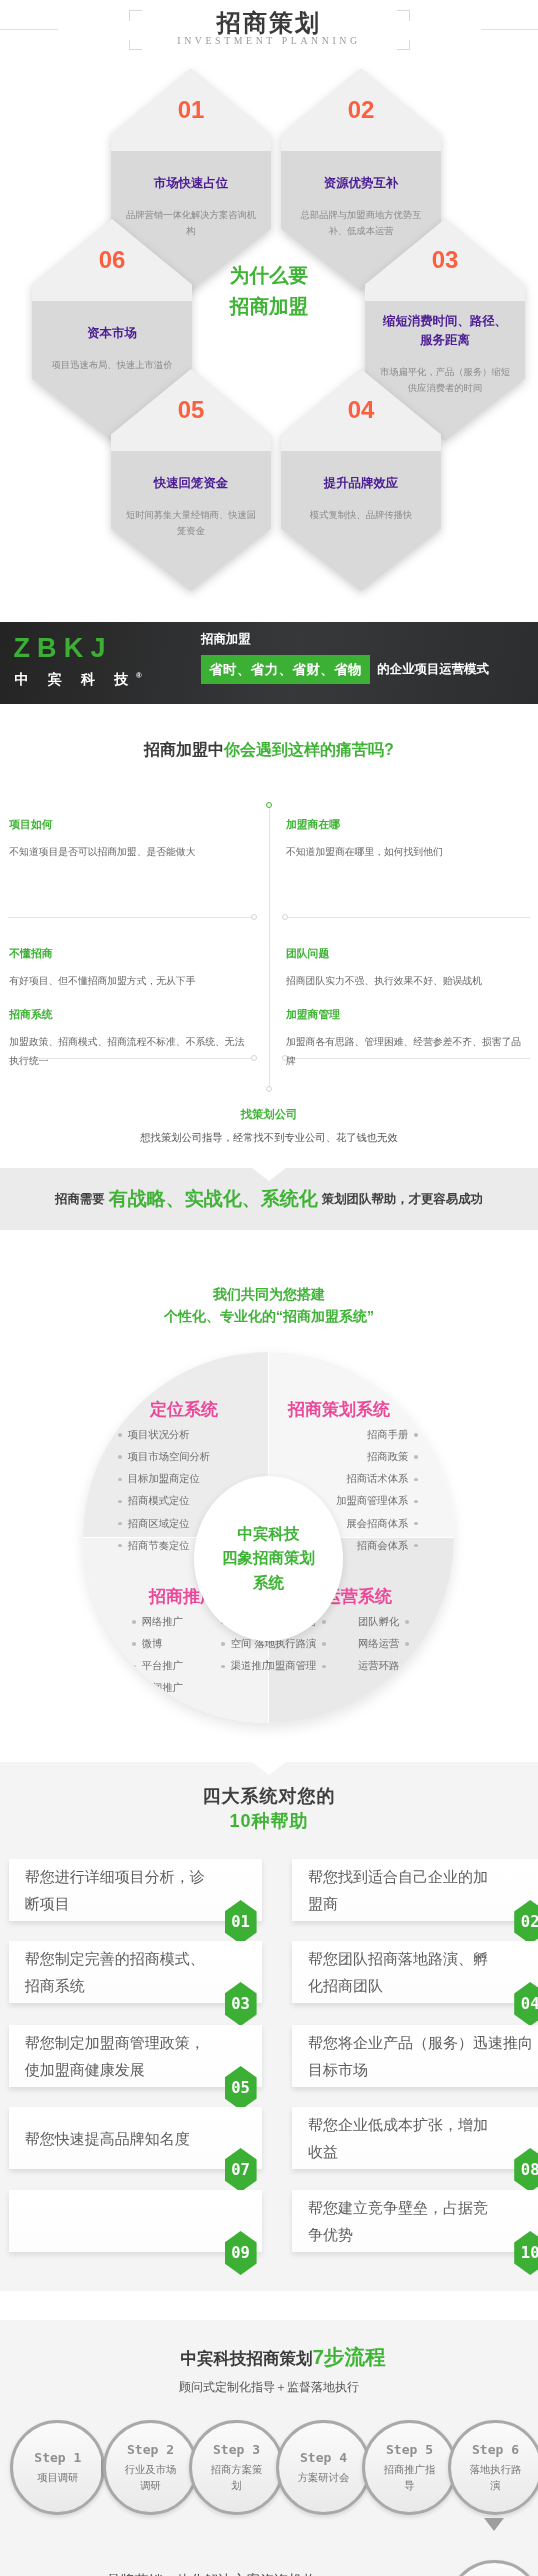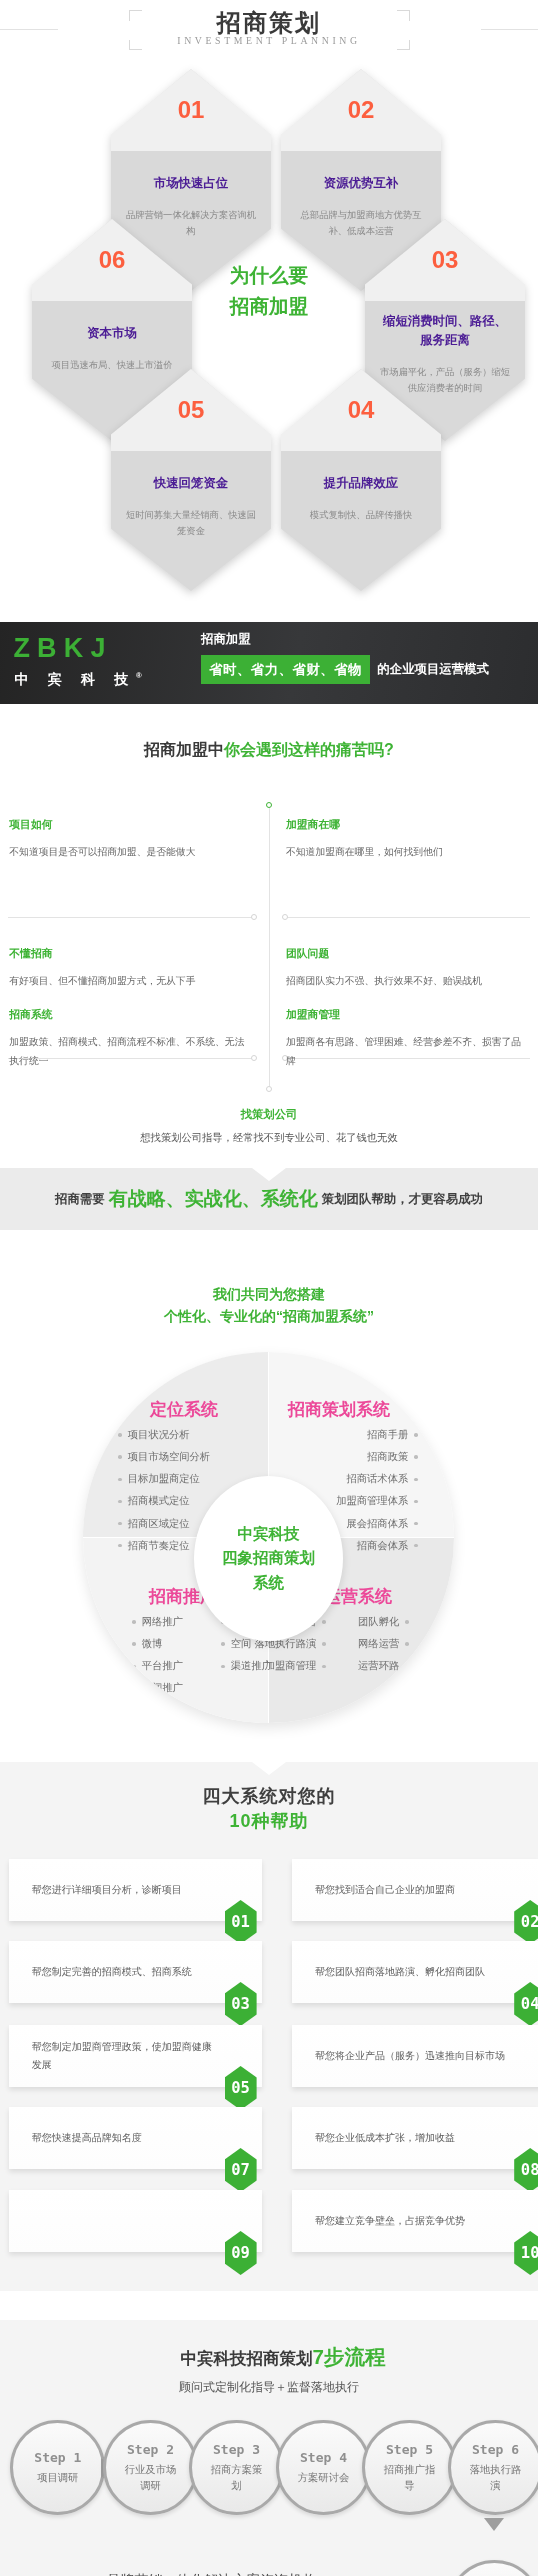--- a/index.html
+++ b/index.html
@@ -98,22 +98,22 @@
   .center-ellipse div { font-size:15.5px; font-weight:bold; color:#3eb335; line-height:1.55; }
 
   
   .help-sec { position:absolute; top:1762px; left:0; width:538px; height:529px; background:#f4f4f4; }
   .help-t1 { position:absolute; top:1784px; left:0; width:100%; text-align:center;
              font-size:18px; font-weight:bold; color:#3f3f3f; letter-spacing:1px; }
   .help-t2 { position:absolute; top:1809px; left:0; width:100%; text-align:center;
              font-size:18px; font-weight:bold; color:#3eb335; letter-spacing:1px; }
   .card { position:absolute; height:62px; background:linear-gradient(180deg,#ffffff,#fdfdfd);
           box-shadow:0 2.6px 5.2px rgba(0,0,0,0.10); }
-  .card p { position:absolute; left:23px; right:49px; top:50%; transform:translateY(-50%);
-            font-size:10px; color:#5d5d5d; line-height:1.8; }
+  .card p { position:absolute; left:16px; right:49px; top:50%; transform:translateY(-50%);
+            font-size:15px; color:#5d5d5d; line-height:1.8; }
   .badge { position:absolute; right:5.2px; bottom:-23px; width:32px; height:44px; background:#3cb035;
            clip-path:polygon(50% 0,100% 26%,100% 74%,50% 100%,0 74%,0 26%);
            display:flex; align-items:center; justify-content:center; }
   .badge span { font-family:"DejaVu Sans Mono","Liberation Mono",monospace;
                 font-size:15.5px; font-weight:bold; color:#fff; }
 
   
   .proc-sec { position:absolute; top:2320px; left:0; width:538px; height:311px; background:#f4f4f4; }
   .proc-title { position:absolute; top:2343px; left:0; width:100%; text-align:center;padding-left:28px; }
   .proc-title .dk { font-size:16.5px; font-weight:bold; color:#3a3a3a; }

